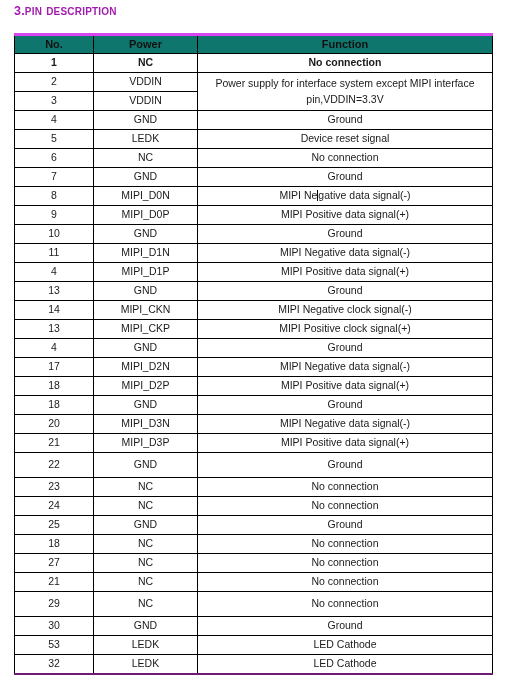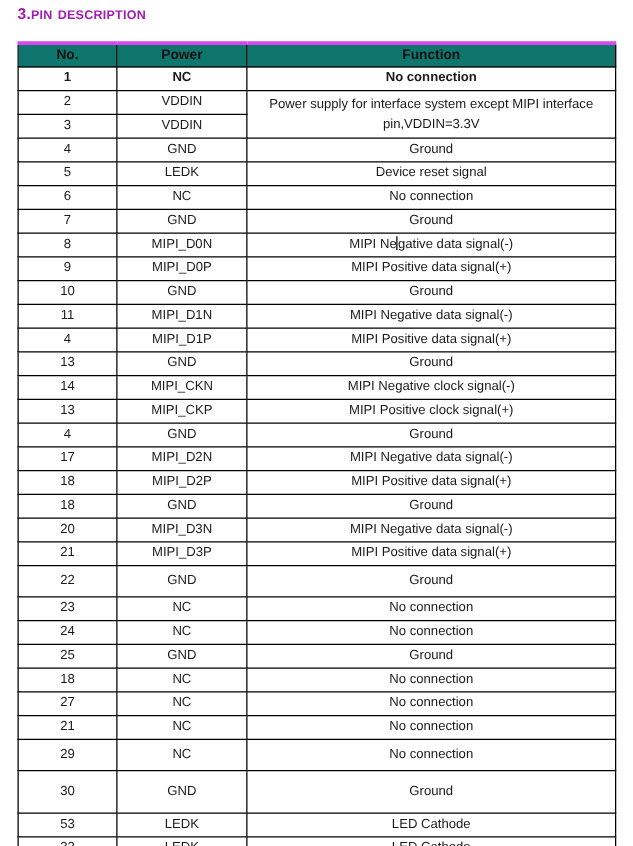--- a/index.html
+++ b/index.html
@@ -67,21 +67,21 @@
   table.pin-table thead th {
     background: #0f766e;
     border-top: 3px solid #d946ef;
     font-weight: bold;
     font-size: 11px;
     height: 17px;
     color: #111111;
   }
   table.pin-table tbody tr { height: 19px; }
   table.pin-table tbody tr.tall { height: 25px; }
-  table.pin-table tbody tr.tall-sm { height: 34px; }
+  table.pin-table tbody tr.tall-sm { height: 19px; }
   table.pin-table td.bold { font-weight: bold; }
   table.pin-table td.merged { line-height: 1.45; }
   table.pin-table tbody tr:last-child td { border-bottom: 2px solid #701a75; }
 
   
   .caret {
     display: inline-block;
     width: 1px;
     height: 11px;
     background: #000000;

